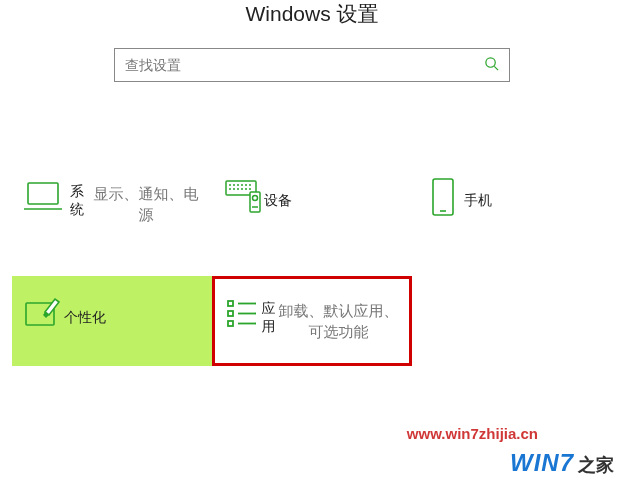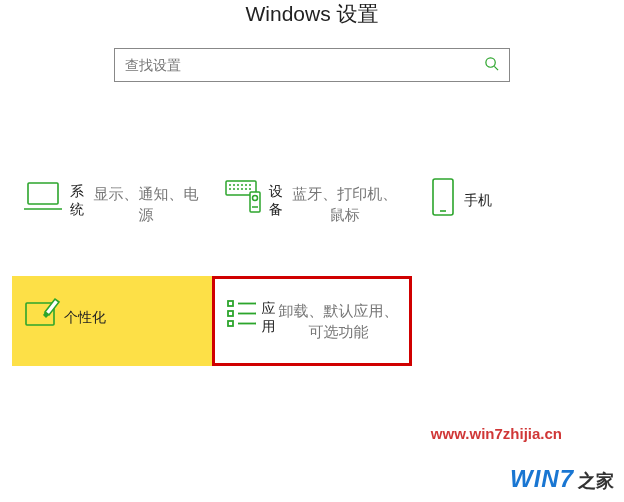--- a/index.html
+++ b/index.html
@@ -59,21 +59,21 @@
     .tile {
       display: flex;
       flex-direction: row;
       align-items: center;
       text-align: center;
       padding: 15px 10px;
       cursor: pointer;
       position: relative;
     }
     .tile.hover {
-      background: #fde047;
+      background: #bef264;
       text-align: right;
     }
     .tile.highlighted {
       border: 3px solid #d00000;
     }
     .tile-icon {
       width: 42px;
       height: 40px;
       display: flex;
       align-items: center;
@@ -86,33 +86,33 @@
       margin-bottom: 6px;
       font-weight: 400;
     }
     .tile-desc {
       font-size: 15px;
       color: #777;
       line-height: 1.4;
     }
     .watermark1 {
       position: absolute;
-      right: 62px;
+      right: 86px;
       top: 425px;
       color: rgba(200, 20, 20, 0.85);
       font-size: 15px;
       font-weight: bold;
       pointer-events: none;
       z-index: 10;
       margin-left: 46px;
     }
     .watermark2 {
       position: absolute;
       right: 10px;
-      bottom: 9px;
+      bottom: 25px;
       pointer-events: none;
       z-index: 10;
     }
     .watermark2-main {
       font-size: 24px;
       font-weight: bold;
       color: #1976d2;
       font-style: italic;
       letter-spacing: 1px;
     }
@@ -167,21 +167,20 @@
         <line x1="16" y1="11" x2="16" y2="11" stroke-width="2" stroke-linecap="round"></line>
         <line x1="20" y1="11" x2="20" y2="11" stroke-width="2" stroke-linecap="round"></line>
         <line x1="24" y1="11" x2="24" y2="11" stroke-width="2" stroke-linecap="round"></line>
         <line x1="28" y1="11" x2="28" y2="11" stroke-width="2" stroke-linecap="round"></line>
         <rect x="28" y="14" width="10" height="20" rx="1" fill="#fff"></rect>
         <circle cx="33" cy="20" r="2.5"></circle>
         <line x1="30" y1="29" x2="36" y2="29"></line>
       </svg>
     </div>
     <div class="tile-title">设备</div>
-    <div class="tile-desc">蓝牙、打印机、鼠标</div>
   </div>
 
   <div class="tile">
     <div class="tile-icon">
       <svg width="26" height="40" viewBox="0 0 26 40" fill="none" stroke="#2ca52c" stroke-width="1.6">
         <rect x="3" y="2" width="20" height="36" rx="2"></rect>
         <line x1="10" y1="34" x2="16" y2="34"></line>
       </svg>
     </div>
     <div class="tile-title">手机</div>

